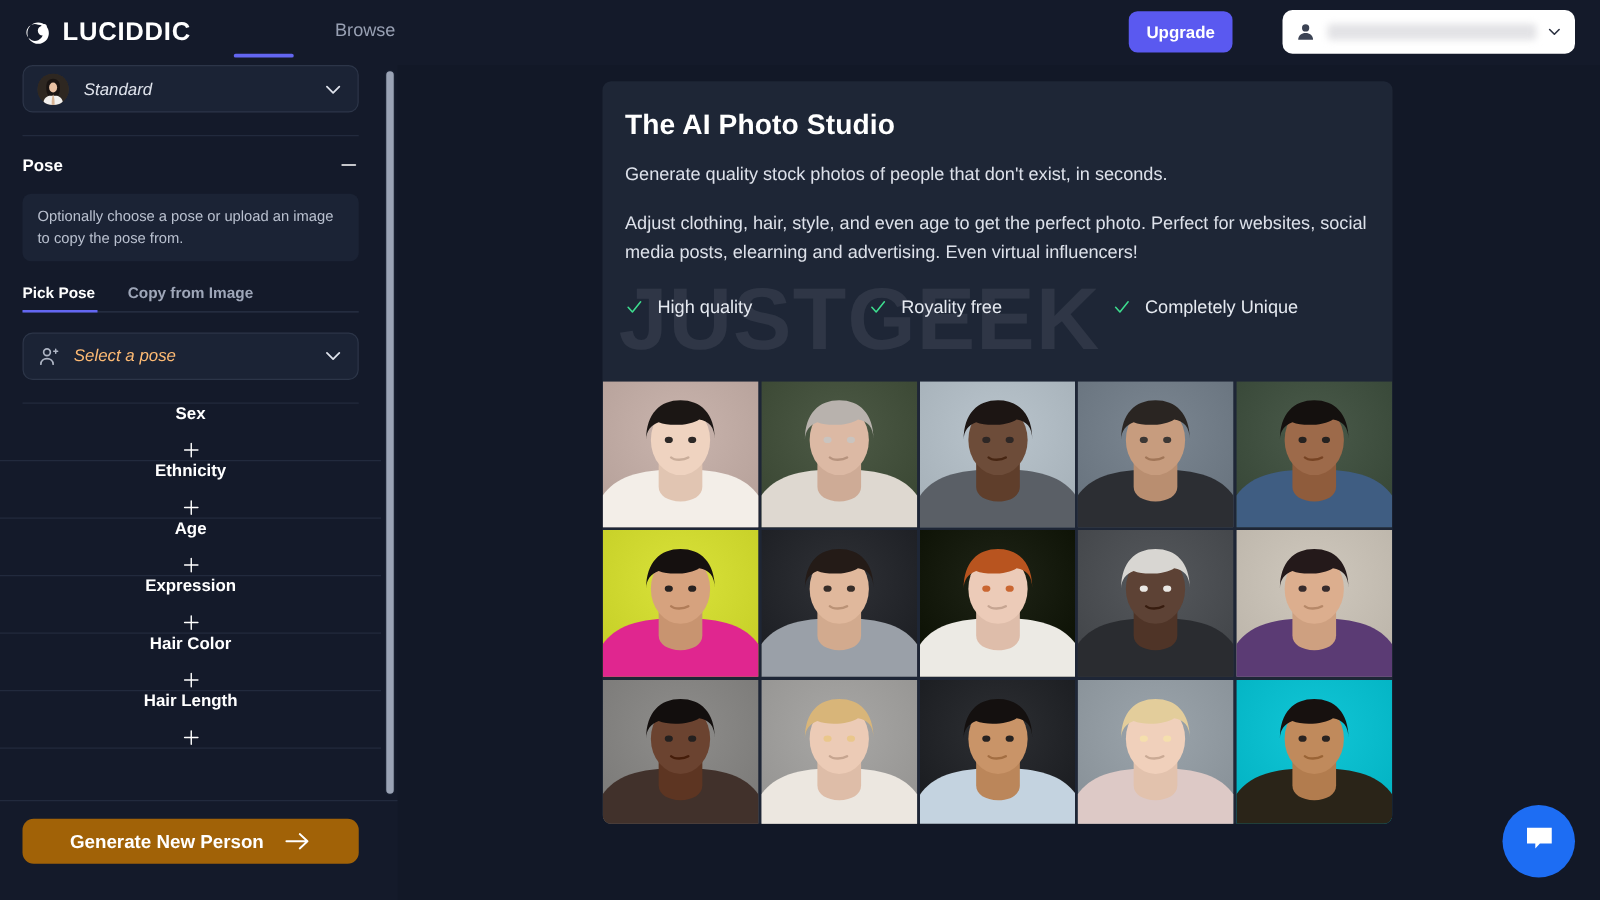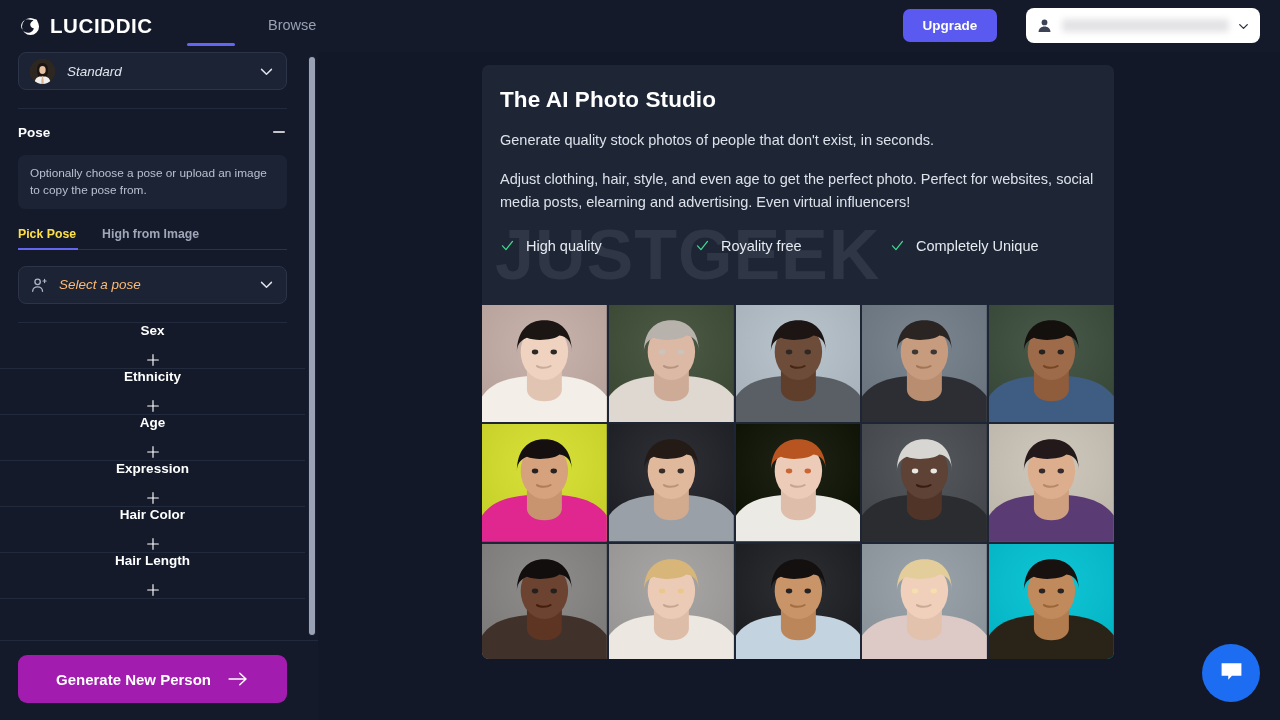--- a/index.html
+++ b/index.html
@@ -27,21 +27,21 @@
   }
   .nav-browse {
     position: absolute; left: 268px; top: 17px;
     color: #98a0b3; font-size: 14.5px;
   }
   .nav-indicator {
     position: absolute; left: 187px; top: 43px; width: 48px; height: 3px;
     background: #6366f1; border-radius: 2px;
   }
   .upgrade-btn {
-    position: absolute; left: 903px; top: 9px; width: 94px; height: 33px;
+    position: absolute; left: 903px; top: 9px; width: 83px; height: 33px;
     background: #5a59f0; border: none; border-radius: 7px;
     color: #ffffff; font-size: 13.5px; font-weight: 700;
     font-family: "Liberation Sans", sans-serif; cursor: pointer;
     display: flex; align-items: center; justify-content: center;
   }
   .account-pill {
     position: absolute; left: 1026px; top: 8px; width: 234px; height: 35px;
     background: #ffffff; border-radius: 8px;
     display: flex; align-items: center; padding: 0 10px; cursor: pointer;
   }
@@ -95,43 +95,43 @@
     color: #b9c0cf; font-size: 11.8px; line-height: 1.42;
   }
   .tabs-row {
     display: flex; gap: 26px; margin-top: 18px;
     border-bottom: 1px solid #2a3347; position: relative;
   }
   .tab-item {
     color: #9ea6b8; font-size: 12.3px; font-weight: 700;
     padding-bottom: 8px; cursor: pointer;
   }
-  .tab-item.active { color: #fde047; text-align: right; }
+  .tab-item.active { color: #ffffff; text-align: right; }
   .tab-underline {
     position: absolute; left: 0; bottom: -1px; width: 60px; height: 2px;
     background: #6366f1;
   }
 
   
   .sb-track {
     position: absolute; left: 308px; top: 4px; width: 8px; height: 580px;
     background: #1a2132; border-radius: 4px;
   }
   .sb-thumb {
     position: absolute; left: 309px; top: 5px; width: 6px; height: 578px;
     background: #9aa3b5; border-radius: 3px; cursor: pointer;
   }
 
   .sidebar-footer {
     position: absolute; left: 0; bottom: 0; width: 318px; height: 80px;
     background: #141A2A; border-top: 1px solid #222a3d;
   }
   .generate-btn {
-    position: absolute; left: 18px; top: 14px; width: 269px; height: 48px;
-    background: #a21caf; border: none; border-radius: 9px;
+    position: absolute; left: 18px; top: 14px; width: 269px; height: 36px;
+    background: #a16207; border: none; border-radius: 9px;
     display: flex; align-items: center; justify-content: center; gap: 16px;
     color: #ffffff; font-size: 15px; font-weight: 700;
     font-family: "Liberation Sans", sans-serif; cursor: pointer;
   }
   .arrow-icon { width: 22px; height: 16px; }
 
   
   .main-card {
     position: absolute; left: 482px; top: 65px; width: 632px; height: 594px;
     background: #1e2636; border-radius: 7px; overflow: hidden;
@@ -244,21 +244,21 @@
           <span class="acc-sign">
             <svg viewBox="0 0 24 24" width="16" height="16">
               <path d="M4 12 20 12" stroke="#ffffff" stroke-width="1.9" stroke-linecap="round"></path>
             </svg>
           </span>
         </div>
         <div class="sb-section-pad">
           <div class="hint-box">Optionally choose a pose or upload an image to copy the pose from.</div>
           <div class="tabs-row">
             <span class="tab-item active">Pick Pose</span>
-            <span class="tab-item">High from Image</span>
+            <span class="tab-item">Copy from Image</span>
             <span class="tab-underline"></span>
           </div>
           <div class="select-box" style="margin-top:16px">
             <span class="chev">
               <svg viewBox="0 0 24 24" width="19" height="19">
                 <circle cx="9.6" cy="7.4" r="3.4" stroke="#aeb5c4" stroke-width="1.7" fill="none"></circle>
                 <path d="M3.4 19.4c0-3.4 2.8-5.6 6.2-5.6s6.2 2.2 6.2 5.6" stroke="#aeb5c4" stroke-width="1.7" fill="none" stroke-linecap="round"></path>
                 <path d="M18.4 4.3v4M16.4 6.3h4" stroke="#aeb5c4" stroke-width="1.5" stroke-linecap="round"></path>
               </svg>
             </span>

